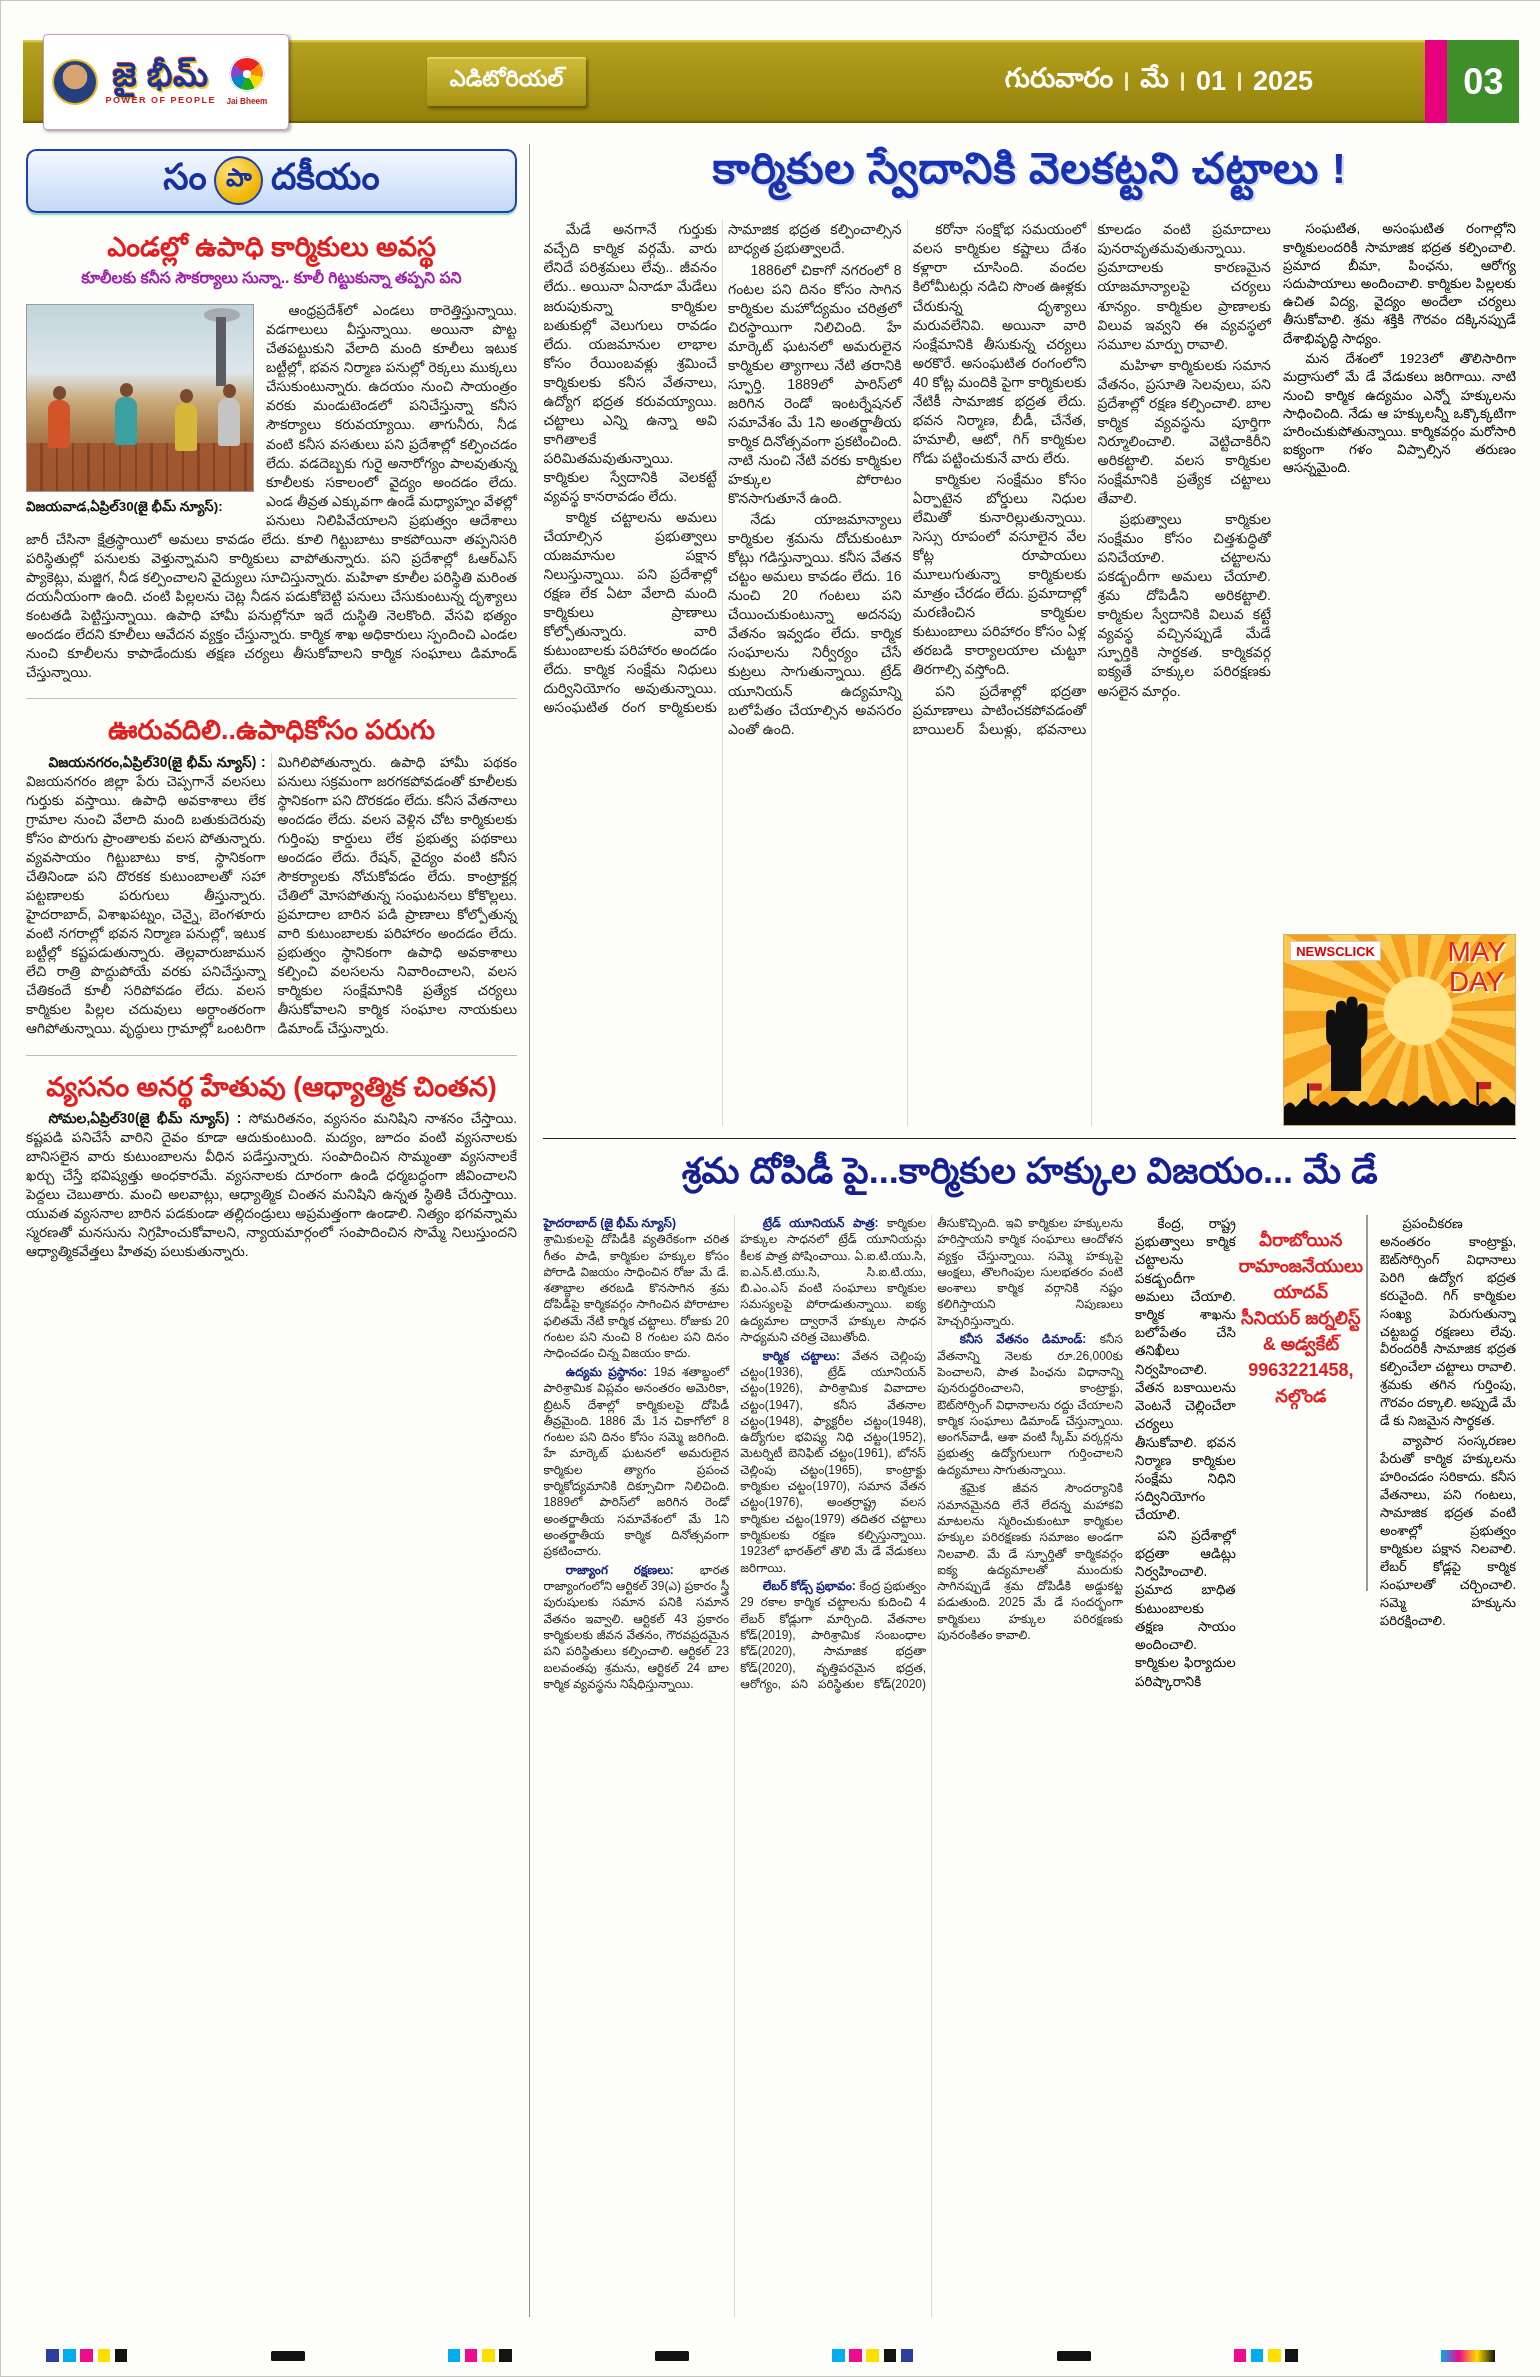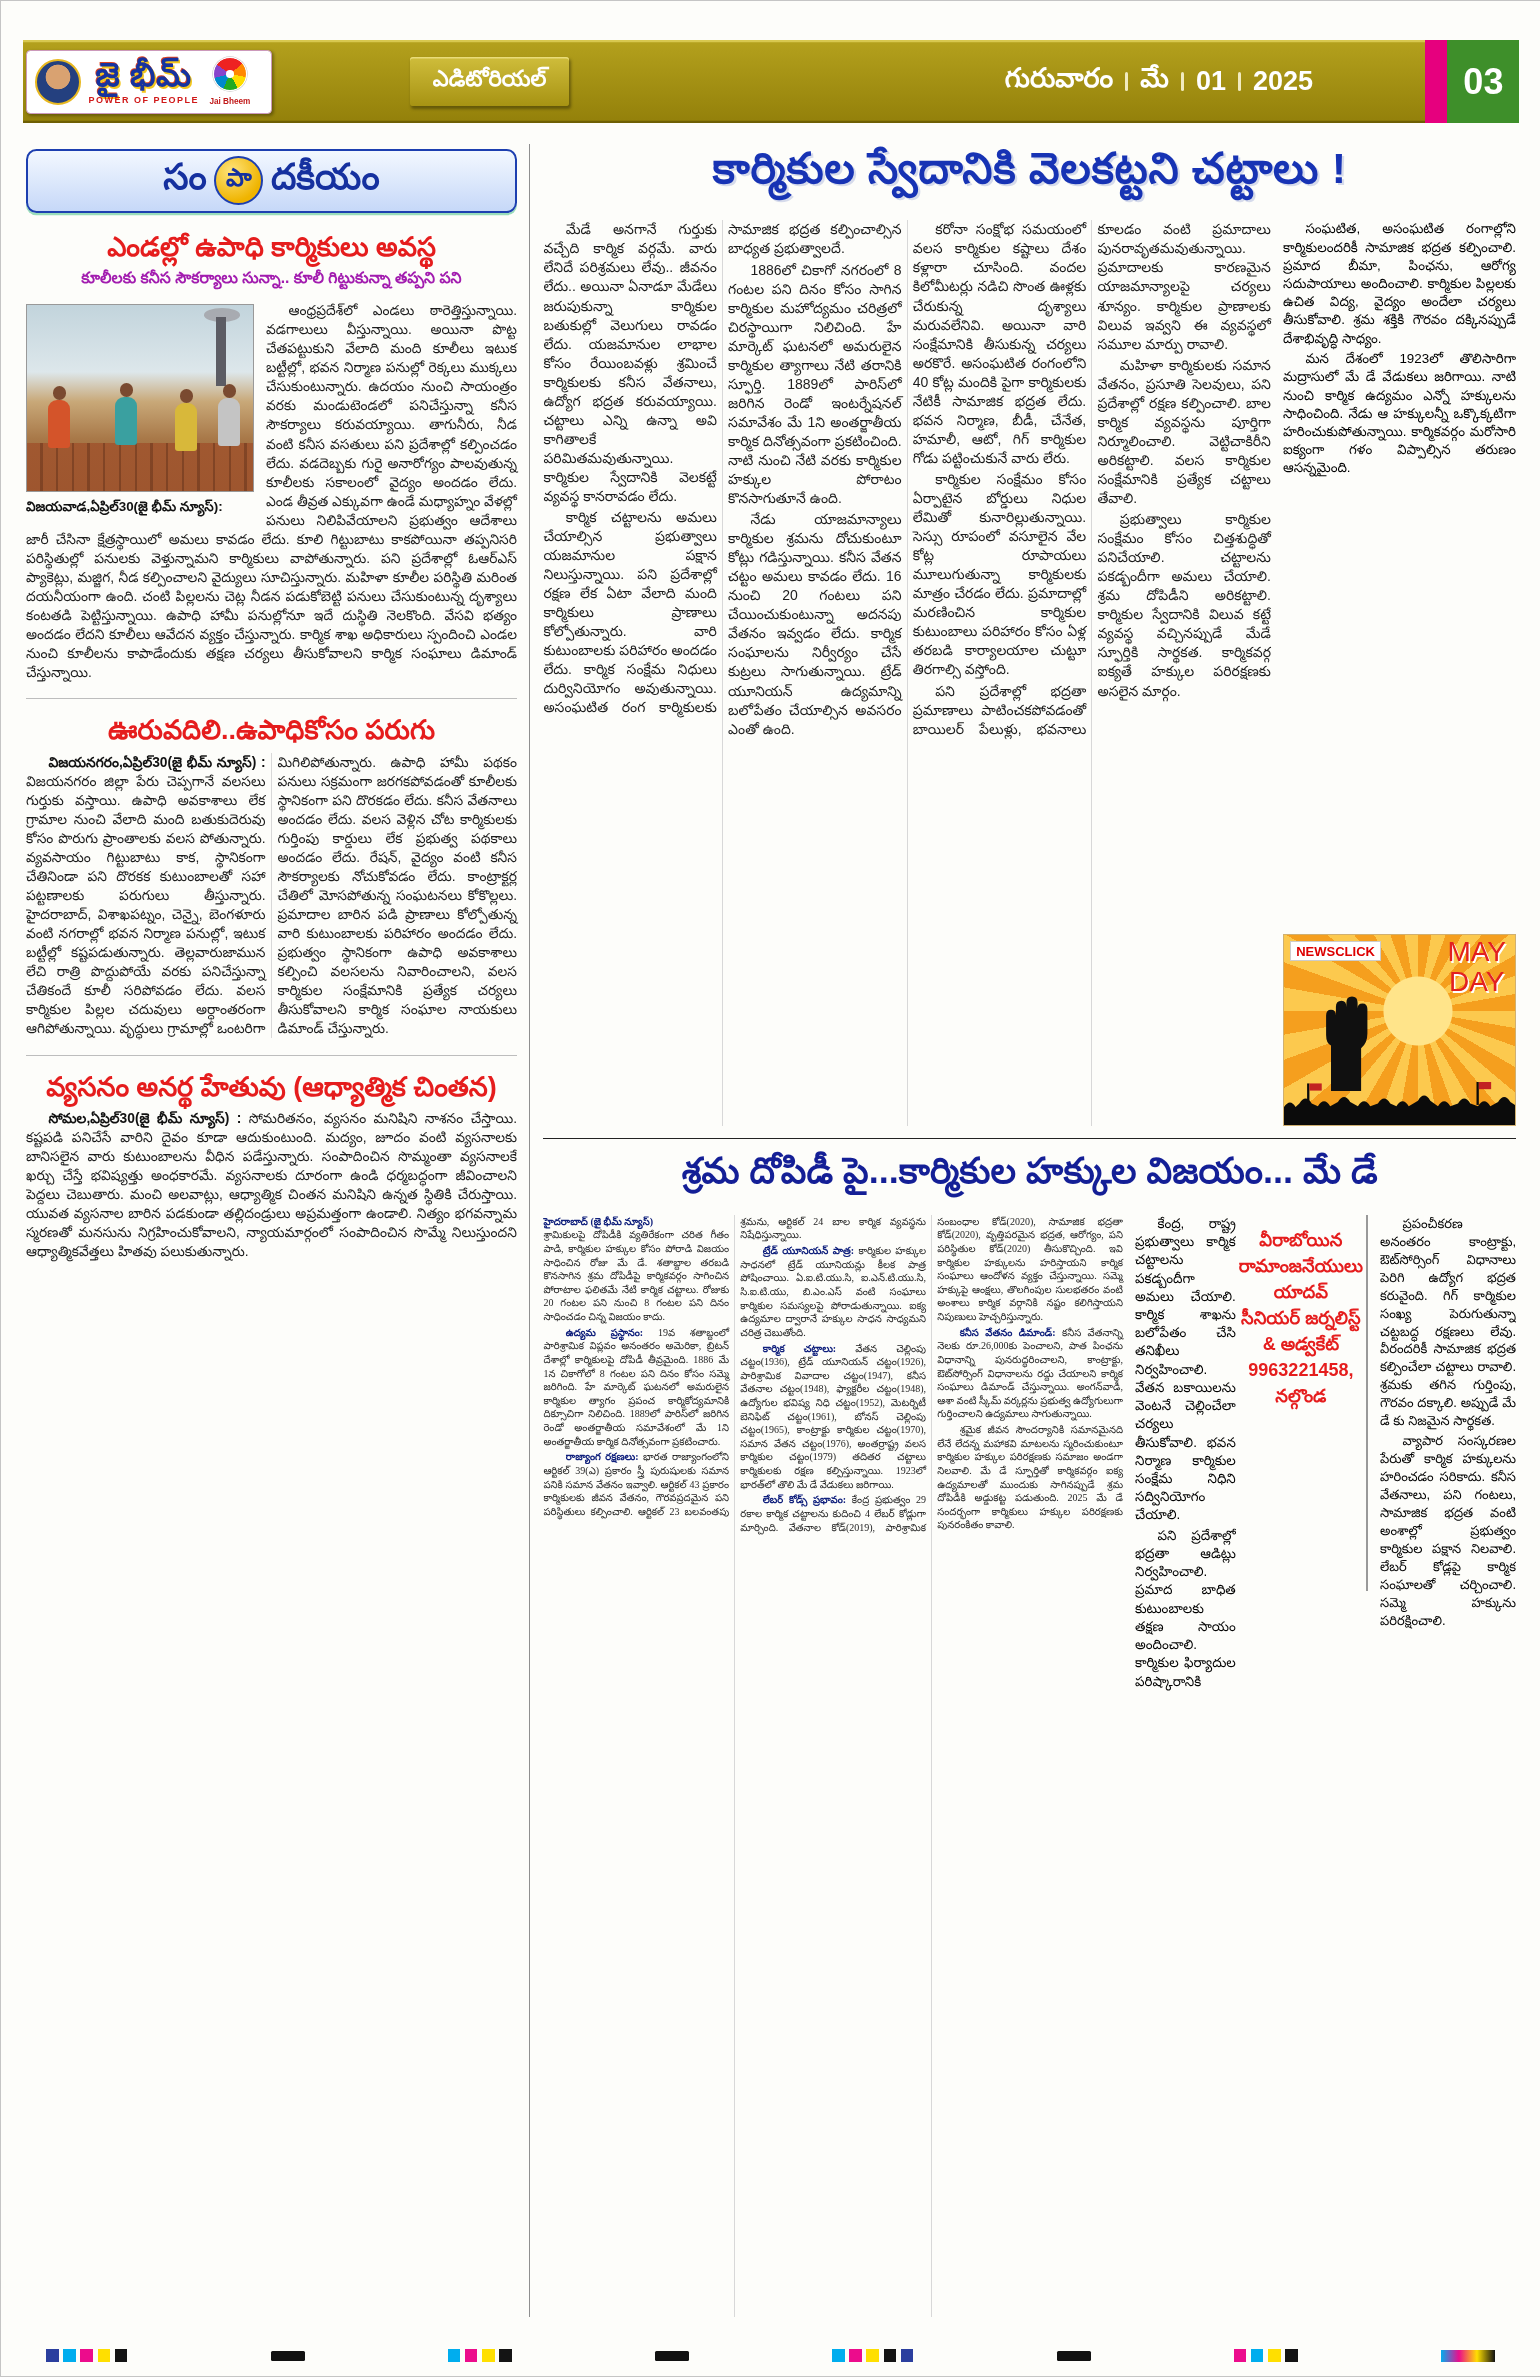--- a/index.html
+++ b/index.html
@@ -5,21 +5,21 @@
 <style>
   * { box-sizing: border-box; }
   body { margin:0; background:#d8d8d8; font-family:"Liberation Sans","DejaVu Sans",sans-serif; }
   .page { width:1541px; height:2377px; background:#fdfdfa; margin:0 auto; position:relative; overflow:hidden; border:0.7px solid #c5c5c5; }
 
   
   .header { position:absolute; top:39px; left:22.4px; width:1496px; height:83px;
             background:linear-gradient(180deg,#b4a11d,#93800a);
             box-shadow: inset 0 2.2px 0 #d8c84f, inset 0 -2.2px 0 #6e5f03;
             display:flex; align-items:center; }
-  .logo-box { width:246px; height:64px; margin-left:3px; background:#fff; border:0.7px solid #c9b; border-radius:4.5px;
+  .logo-box { width:246px; height:96px; margin-left:20px; background:#fff; border:0.7px solid #c9b; border-radius:4.5px;
               display:flex; align-items:center; gap:7.5px; padding:4.5px 7.5px; position:relative; z-index:2;
               box-shadow:1.5px 1.5px 3px rgba(0,0,0,.3); }
   .ambedkar { width:46px; height:46px; border-radius:50%; flex:none;
               background: radial-gradient(circle at 50% 38%, #d9a271 0 12px, #24407f 12.7px); border:2.2px solid #e8b820; }
   .logo-main { display:flex; flex-direction:column; align-items:center; line-height:1; }
   .paper-name { font-size:33px; font-weight:800; color:#16339f; text-shadow:1.5px 1.5px 0 #f3c71e, -0.7px -0.7px 0 #d42; letter-spacing:0.7px; }
   .tagline { font-size:9px; font-weight:800; color:#d01818; letter-spacing:1.5px; margin-top:4.5px; }
   .pinwheel-wrap { display:flex; flex-direction:column; align-items:center; gap:6px; margin-left:3px; }
   .pinwheel { width:34px; height:34px; border-radius:50%;
               background: conic-gradient(#e22 0 14%, #f80 14% 28%, #fd0 28% 42%, #2a2 42% 57%, #08c 57% 71%, #84c 71% 85%, #e22 85%);
@@ -88,21 +88,21 @@
   .mayday-label { position:absolute; top:2px; right:9px; text-align:center; font-weight:400; font-size:28px;
                   color:#e22020; text-shadow:1.5px 1.5px 0 #fff; line-height:1.05; }
   .fist { position:absolute; left:13.4px; bottom:34px; width:89px; height:112px; }
   .crowd { position:absolute; left:0; bottom:0; width:100%; height:43px; }
 
   .section-rule { border-top:1.5px solid #222; margin:12px 0 3px; }
   .headline-2 { font-size:36px; font-weight:800; color:#141f96; text-align:center; margin:7.5px 0 15px; }
 
   .bottom-flex { display:flex; gap:12px; flex:1; overflow:hidden; }
   .bottom-text { flex:1; column-count:3; column-gap:11.2px; column-rule:0.7px solid #d8d8d8;
-                 font-size:10px; line-height:1.36; text-align:justify; color:#1d1d1d;font-family:Liberation Serif, serif; }
+                 font-size:12px; line-height:1.36; text-align:justify; color:#1d1d1d; }
   .lead { font-weight:bold; color:#10207c; }
   .lead.block { display:block; text-indent:0; }
   .bottom-side { width:233px; flex:none; display:flex; flex-direction:row; }
   .side-text { height:477px; overflow:hidden; font-size:13.4px; line-height:1.36; text-align:justify; }
   .author { color:#e51d1d; font-weight:800; text-align:center; font-size:18px; line-height:1.45; margin:12px 3px; }
   .portrait { height:376px; position:relative; overflow:hidden; border:0.7px solid #999;
               background:linear-gradient(150deg,#96684c 0%,#6e4430 45%,#46281a 100%); }
   .p-head { position:absolute; top:43px; left:50%; transform:translateX(-50%); width:83px; height:106px;
             background:#7a4e36; border-radius:39px 39px 34px 34px; }
   .p-head::before { content:""; position:absolute; top:-4.5px; left:3px; right:3px; height:33px; border-radius:37px 37px 0 0; background:#17120e; }

